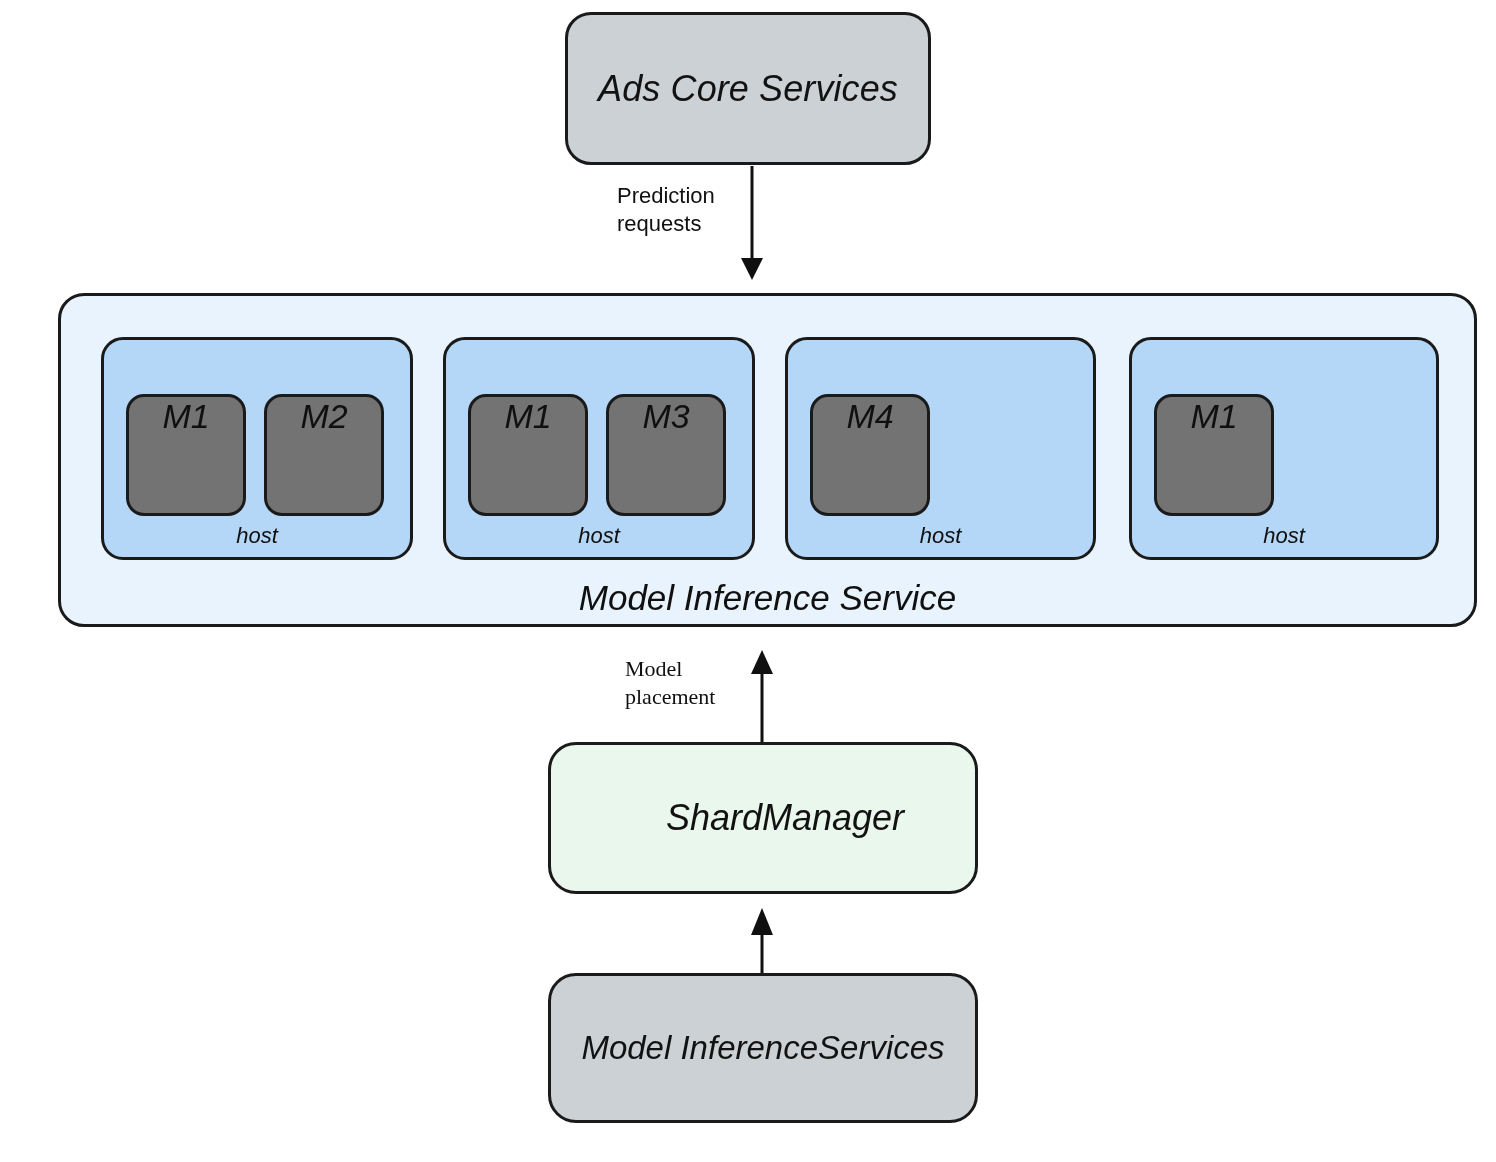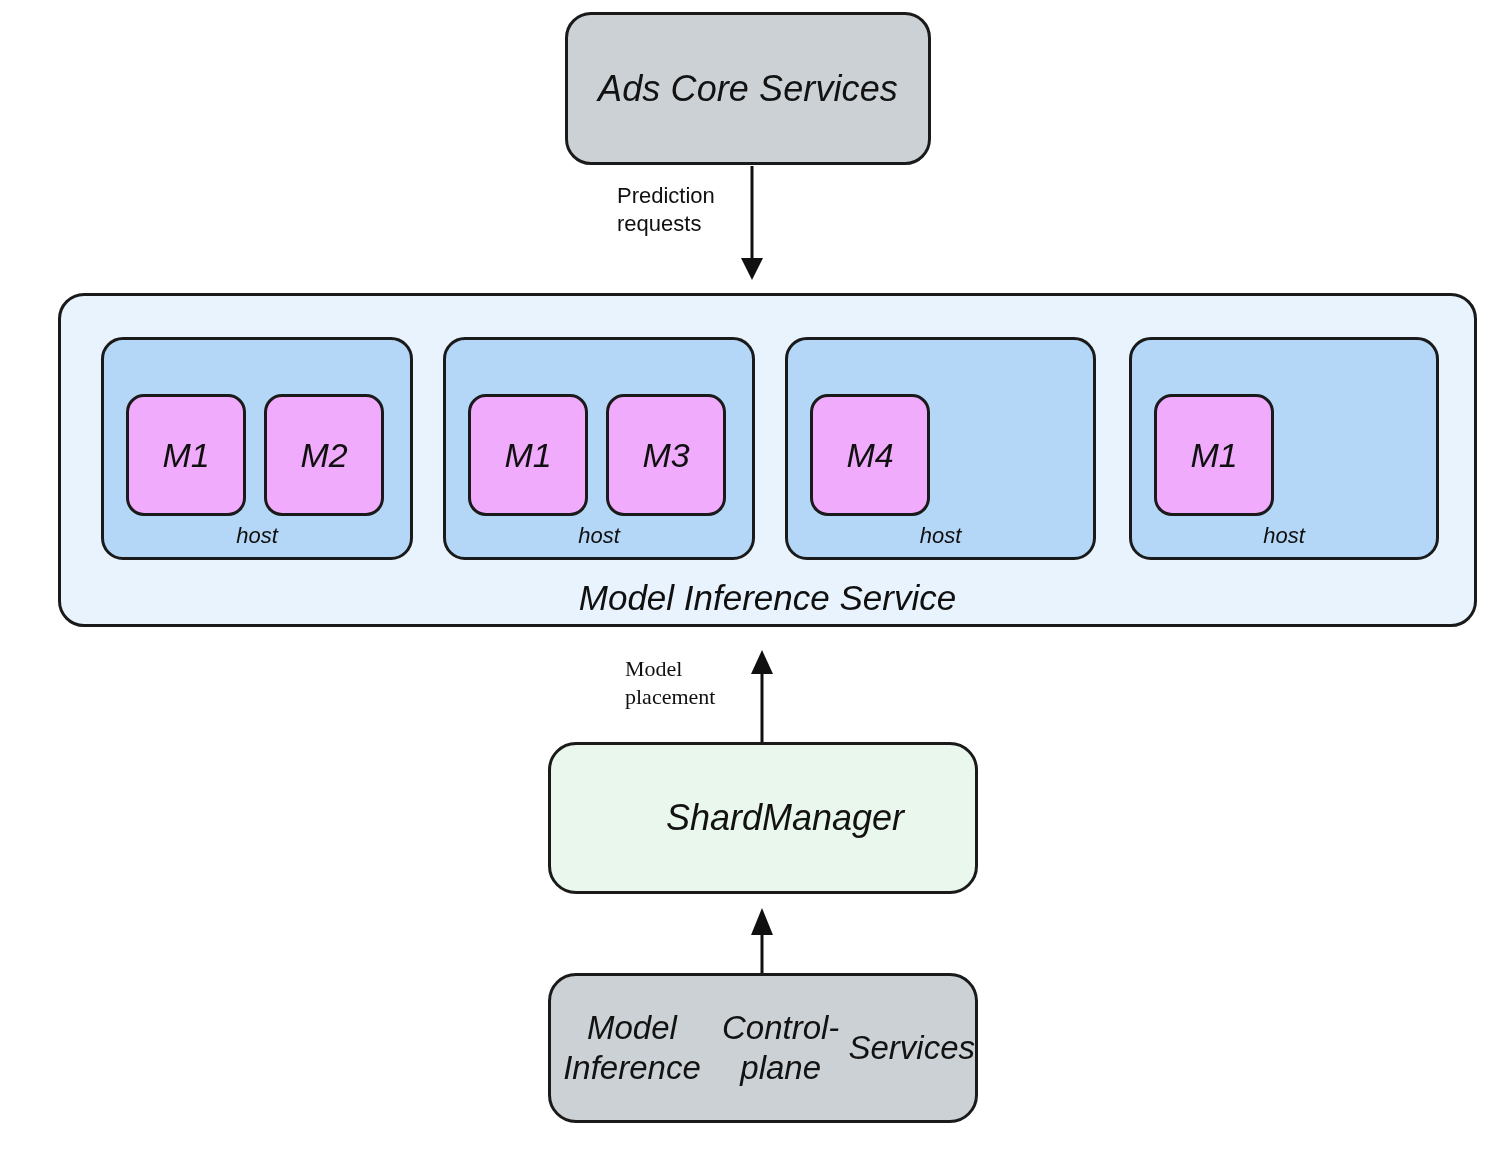--- a/index.html
+++ b/index.html
@@ -97,25 +97,25 @@
     top: 54px;
     display: flex;
     gap: 18px;
   }
 
   
   .model {
     box-sizing: border-box;
     width: 120px;
     height: 122px;
-    background: #f0abfc;
+    background: #737373;
     border: 3px solid #1a1a1a;
     border-radius: 18px;
     display: flex;
-    align-items: center;
+    align-items: flex-start;
     justify-content: center;
     font-size: 34px;
     color: #101010;
   }
 
   
   .shard-manager {
     left: 548px;
     top: 742px;
     width: 430px;
@@ -240,17 +240,16 @@
 
   <div class="edge-label label-placement">Model
 placement</div>
 
   <div class="node shard-manager">
     <span>ShardManager</span>
   </div>
 
   <div class="node control-plane">
     <span>Model Inference</span>
-    <span>Control-plane</span>
     <span>Services</span>
   </div>
 
 </div>
 
 </body></html>

